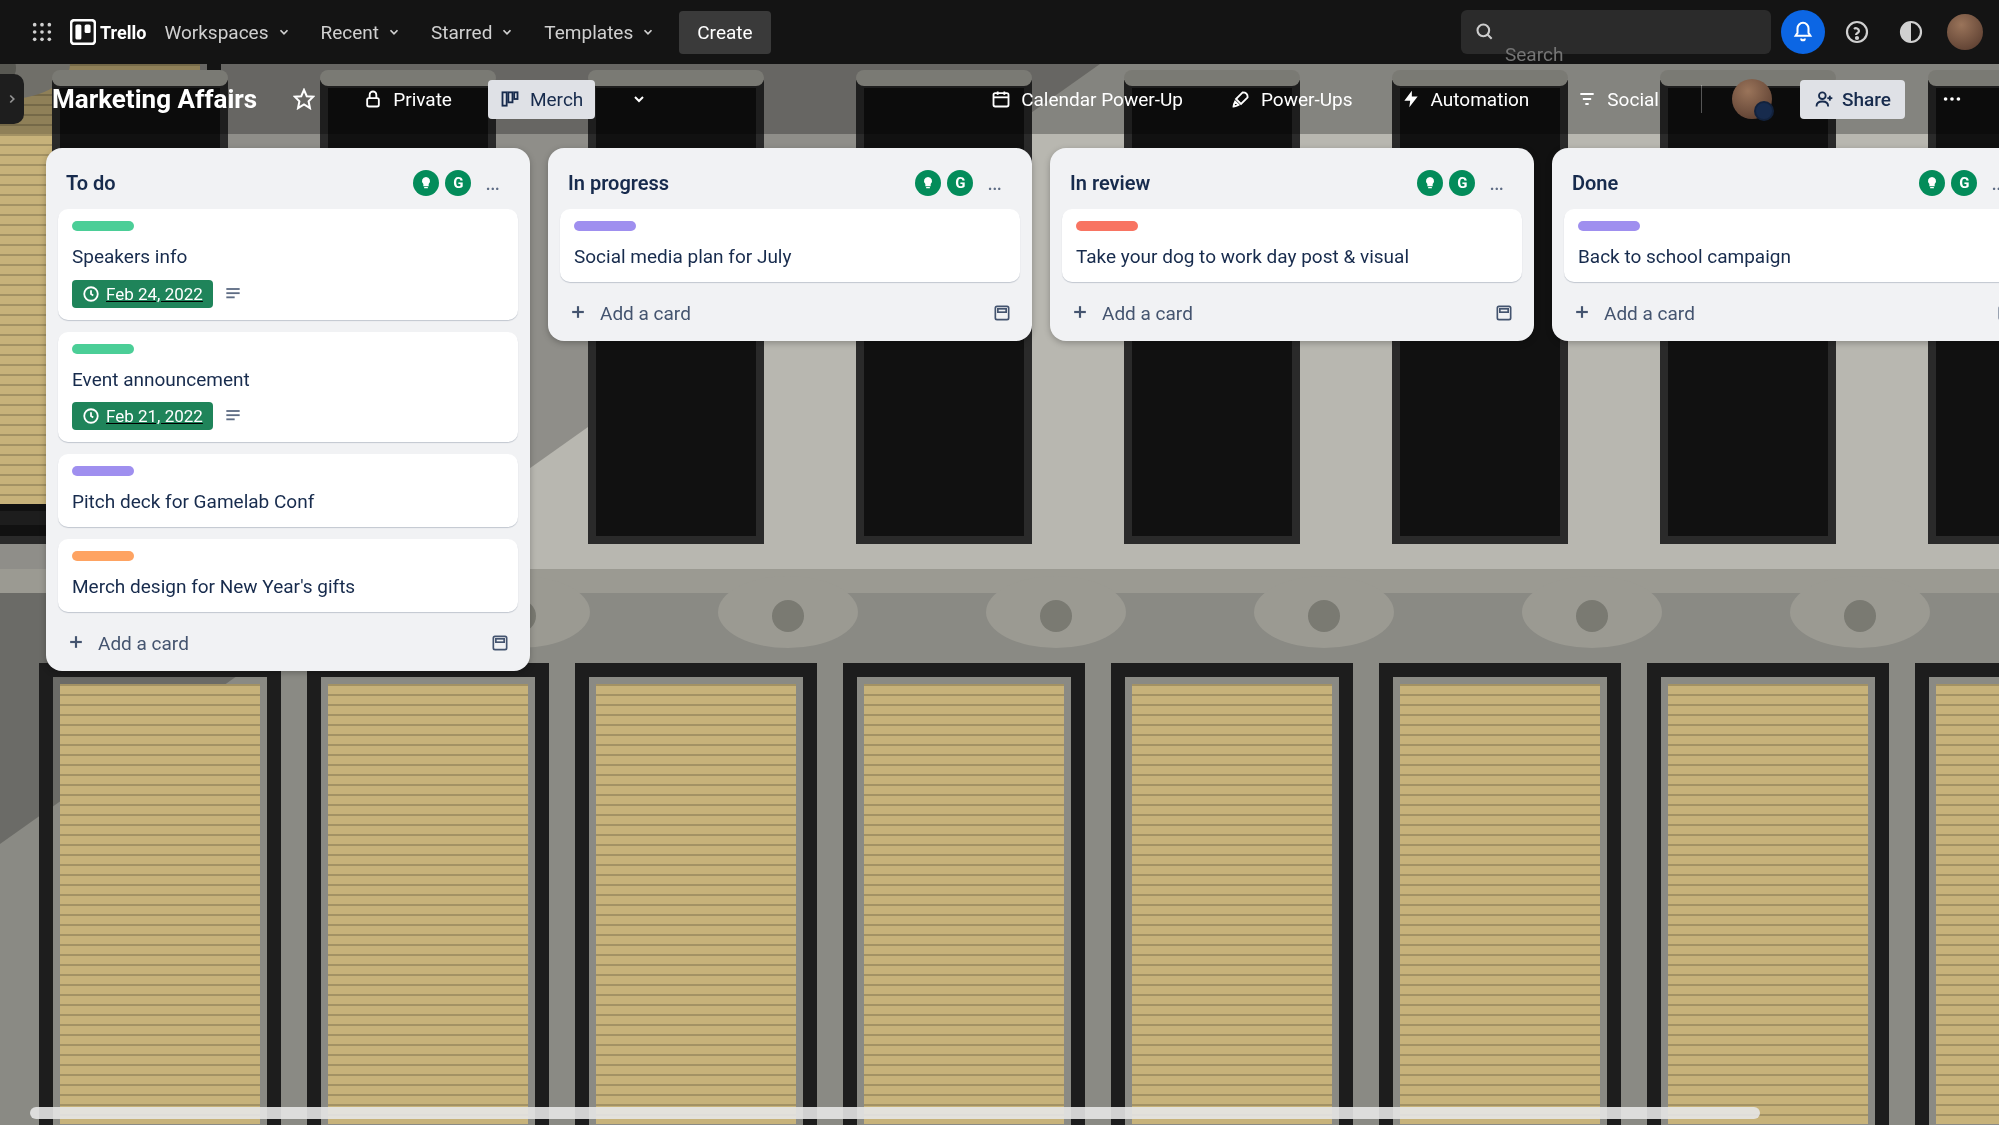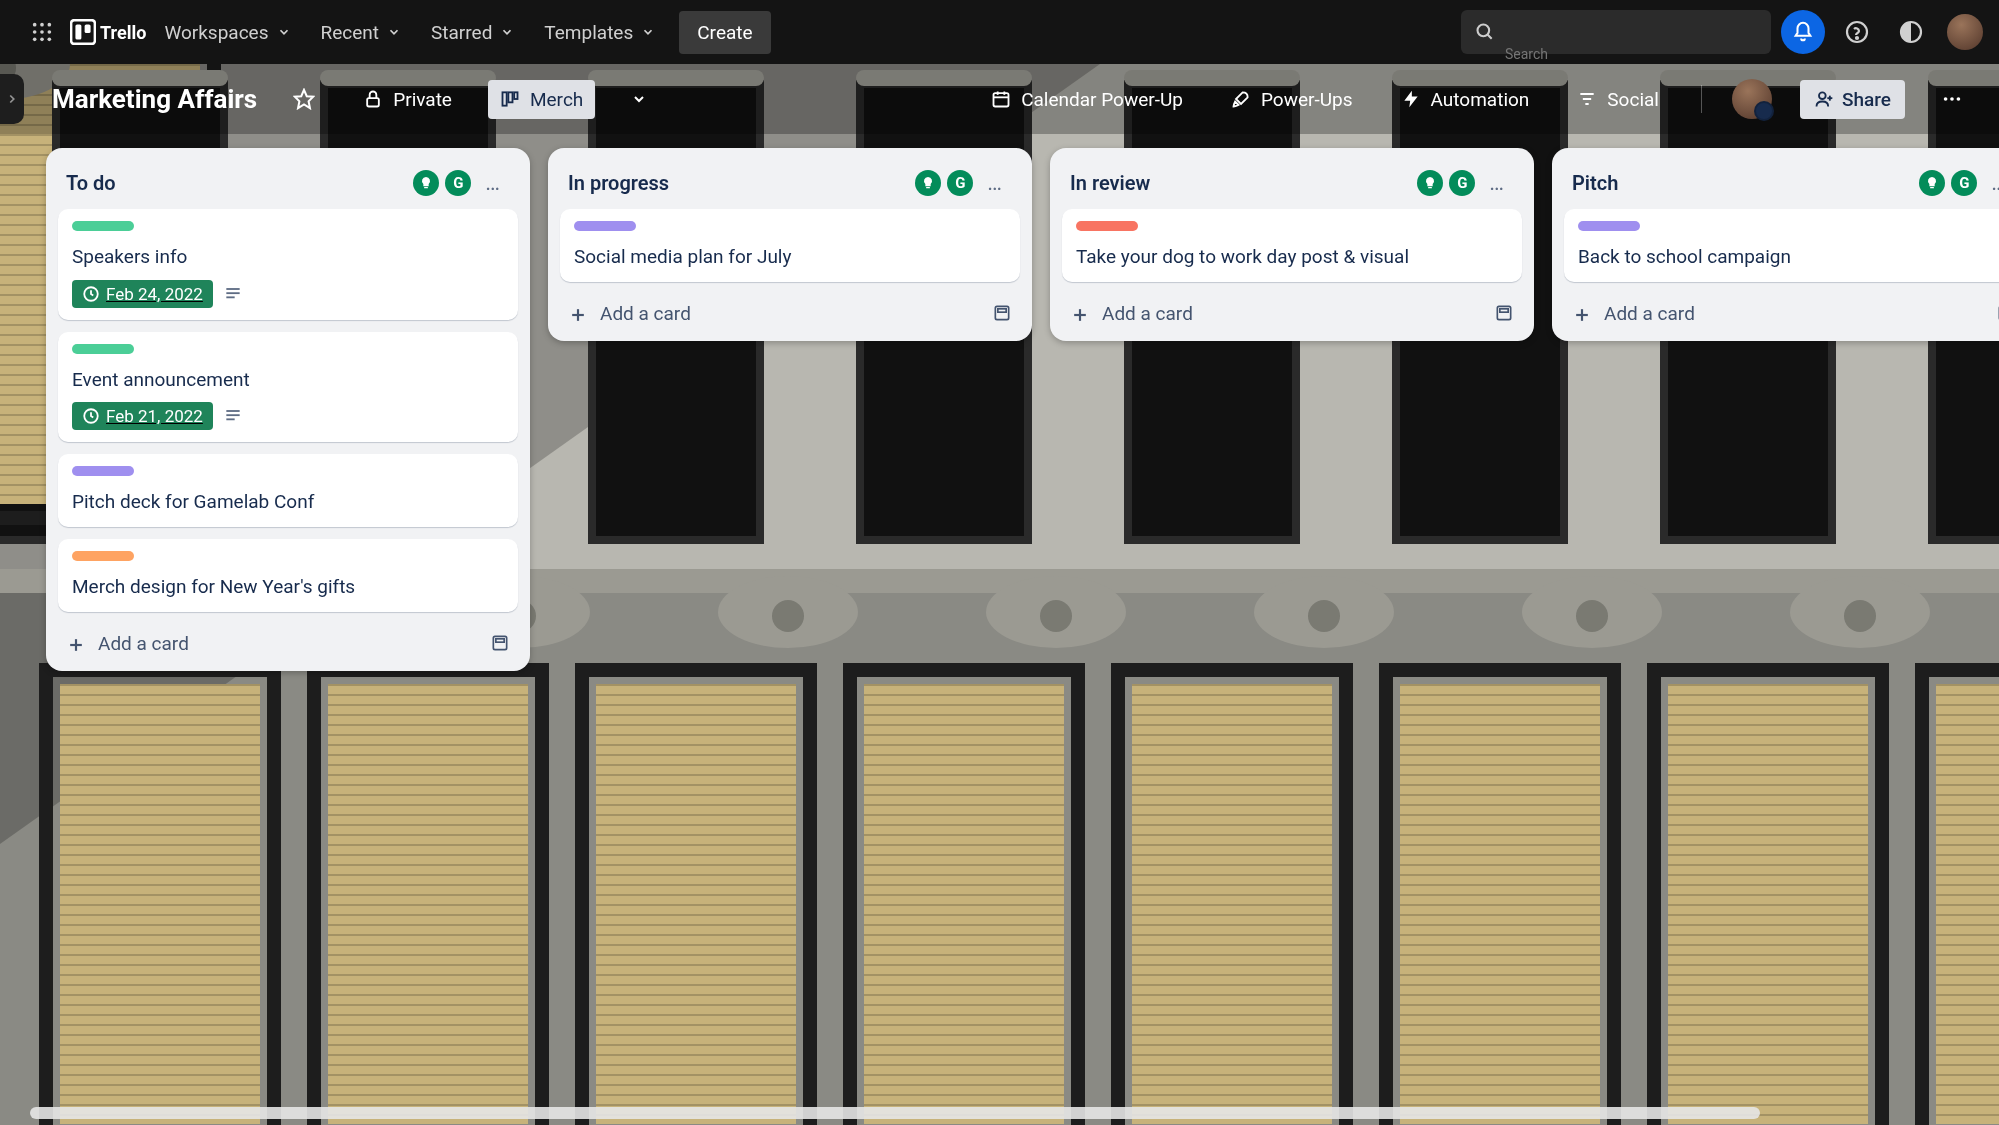--- a/index.html
+++ b/index.html
@@ -5,21 +5,21 @@
 * { margin:0; padding:0; box-sizing:border-box; font-family:-apple-system,BlinkMacSystemFont,"Segoe UI",Roboto,sans-serif; }
 body { width:1999px; height:1125px; background:#141414; overflow:hidden; font-size:19px; }
 
 
 .top-nav { height:64px; background:#141414; display:flex; align-items:center; padding:0 16px; color:#d0d0d0; gap:6px; }
 .top-nav .brand { display:flex; align-items:center; gap:4px; font-weight:700; font-size:18px; color:#fff; }
 .top-nav .nav-btn { padding:8px 12px; border-radius:4px; color:#d0d0d0; display:flex; align-items:center; gap:8px; cursor:pointer; font-size:19px; }
 .top-nav .create-btn { background:#3a3a3a; color:#fff; padding:10px 18px; border-radius:4px; font-size:19px; cursor:pointer; margin-left:6px;}
 .top-nav .spacer { flex:1; }
 .search-box { width:310px; height:44px; background:#2b2b2b; border-radius:6px; display:flex; align-items:center; padding:0 14px; color:#ccc; gap:10px; }
-.search-box input { background:transparent; border:none; outline:none; color:#5eead4; font-size:14px; flex:1;margin-top:44px;}
+.search-box input { background:transparent; border:none; outline:none; color:#5eead4; font-size:19px; flex:1;margin-top:44px;}
 .top-nav .ic-btn { width:44px; height:44px; display:flex; align-items:center; justify-content:center; color:#d0d0d0; cursor:pointer; border-radius:4px; margin-left:4px; }
 .top-nav .ic-btn.blue { background:#0c66e4; color:#fff; border-radius:50%; }
 .avatar { width:36px; height:36px; border-radius:50%; background:radial-gradient(circle at 40% 30%,#9a745a,#52362a); margin-left:8px; cursor:pointer;}
 
 
 .board-wrap { position:absolute; top:64px; left:0; right:0; bottom:0; background:#555; overflow:hidden; }
 .board-bg { position:absolute; inset:0; }
 .board-head { position:relative; height:70px; display:flex; align-items:center; padding:0 24px 0 12px; color:#fff; gap:24px; background:rgba(0,0,0,.28);}
 .sidebar-pull { width:24px; height:50px; background:#2a2a2a; border-top-right-radius:10px; border-bottom-right-radius:10px; display:flex; align-items:center; justify-content:center; position:absolute; left:0; top:10px; cursor:pointer;}
 .board-title { font-size:26px; font-weight:700; margin-left:40px; }
@@ -39,21 +39,21 @@
 .list-chips .chip { width:26px; height:26px; border-radius:50%; background:#038c5a; display:flex; align-items:center; justify-content:center; color:#fff;}
 .dots { color:#5e6c84; padding:4px 8px; cursor:pointer; font-size:22px; letter-spacing:2px; margin-left:6px;}
 .card { background:#fff; border-radius:10px; padding:12px 14px; margin-bottom:12px; box-shadow:0 1px 1px rgba(9,30,66,.2); cursor:pointer;}
 .card .label { display:inline-block; width:62px; height:10px; border-radius:5px; margin-bottom:8px;}
 .lab-green{ background:#4bce97;} .lab-purple{ background:#9f8fef;} .lab-orange{ background:#fea362;} .lab-red{ background:#f87462;}
 .card-title { color:#172b4d; font-size:19px; line-height:1.35;}
 .badges { display:flex; gap:10px; margin-top:10px; align-items:center;text-decoration:underline;}
 .due { background:#1f845a; color:#fff; border-radius:4px; padding:4px 10px; font-size:17px; display:flex; align-items:center; gap:6px;}
 .desc-ic { color:#5e6c84; }
 .add-card { display:flex; align-items:center; justify-content:space-between; padding:8px 8px 4px 8px;}
-.add-card .add { display:flex; align-items:flex-end; gap:12px; color:#44546f; font-size:19px; cursor:pointer;}
+.add-card .add { display:flex; align-items:flex-start; gap:12px; color:#44546f; font-size:19px; cursor:pointer;}
 .tmpl-ic { color:#44546f; cursor:pointer;}
 .add-list { width:260px; height:54px; background:rgba(255,255,255,.24); border-radius:14px; display:flex; align-items:center; padding:0 18px; color:#fff; gap:12px; cursor:pointer; flex-shrink:0;}
 
 .scroll-bar { position:absolute; bottom:6px; left:30px; width:1730px; height:12px; background:rgba(230,230,230,.9); border-radius:6px; }
 
 svg { display:block; }
 </style>
 </head>
 <body>
 
@@ -415,21 +415,21 @@
     <div class="tmpl-ic">
             <svg width="20" height="20" viewBox="0 0 24 24" fill="none" stroke="currentColor" stroke-width="2">
               <rect x="4" y="4" width="16" height="16" rx="2"></rect>
               <rect x="7" y="7" width="10" height="4"></rect>
             </svg>
           </div>
         </div>
       </div>
       <div class="list">
     <div class="list-head">
-      <div class="list-title">Pitch</div>
+      <div class="list-title">Done</div>
       <div class="list-chips">
         <div class="chip">
               <svg width="16" height="16" viewBox="0 0 24 24" fill="#fff">
                 <path d="M12 3a6 6 0 00-4 10.5V17h8v-3.5A6 6 0 0012 3z"></path>
                 <rect x="9" y="18" width="6" height="2" rx="1"></rect>
               </svg>
             </div>
         <div class="chip">
               <span style="font-weight:700;font-size:15px">G</span>
             </div>

